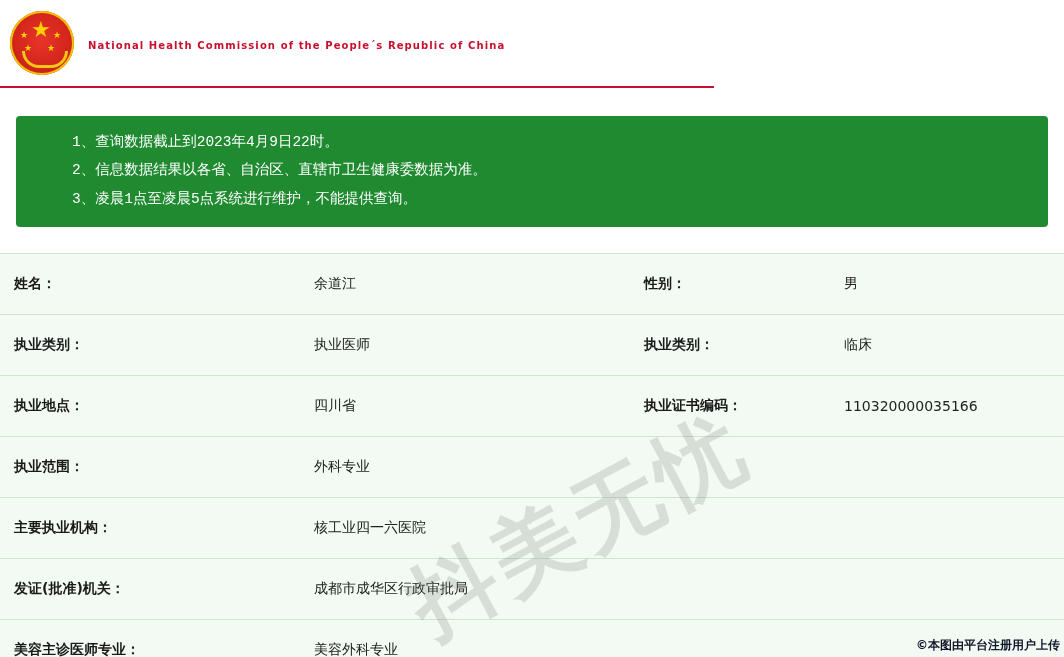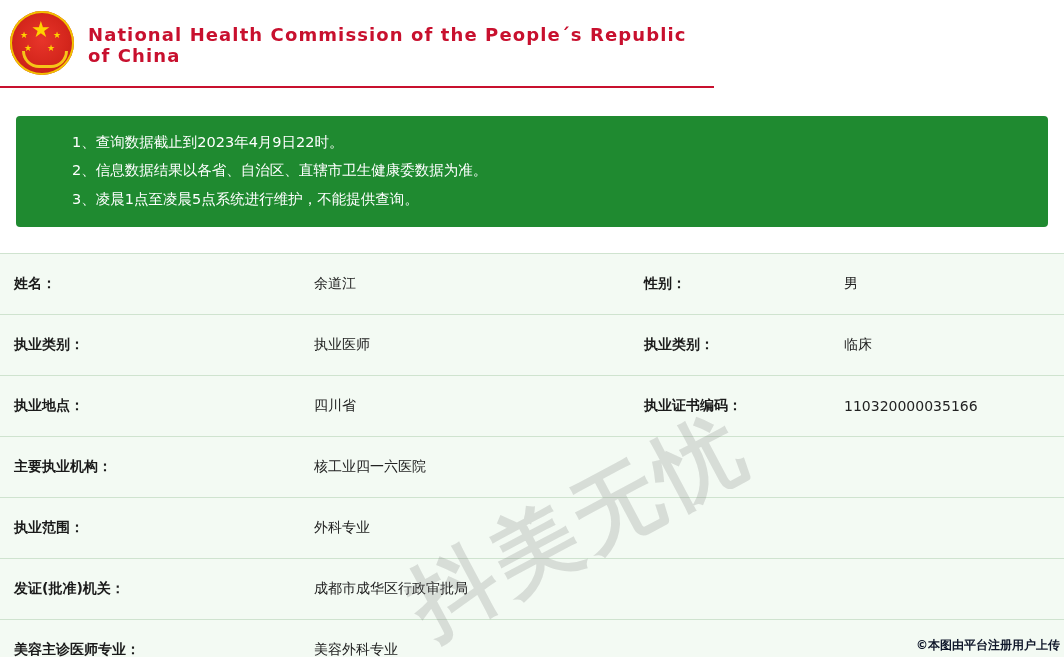--- a/index.html
+++ b/index.html
@@ -67,30 +67,31 @@
   }
   .title-cn {
     font-size: 33px;
     font-weight: bold;
     color: #c8102e;
     letter-spacing: 1px;
     line-height: 1.15;
     font-family: "DejaVu Sans", "Liberation Sans", sans-serif;
   }
   .title-en {
-    font-size: 18px;
+    font-size: 10px;
     font-weight: bold;
     color: #c8102e;
     letter-spacing: 1.1px;
     margin-top: 4px;
   }
 
   
   .notice-wrap {
     padding: 28px 16px 8px 16px;
+    font-family: Liberation Mono, monospace;
   }
   .notice {
     background: #1f8a30;
     color: #ffffff;
     border-radius: 4px;
     padding: 12px 20px 14px 56px;
     line-height: 1.95;
     font-size: 14.5px;
   }
   .notice div { white-space: nowrap; }
@@ -207,26 +208,26 @@
         <td class="label">执业类别：</td>
         <td class="value">临床</td>
       </tr>
       <tr>
         <td class="label">执业地点：</td>
         <td class="value">四川省</td>
         <td class="label">执业证书编码：</td>
         <td class="value">110320000035166</td>
       </tr>
       <tr>
+        <td class="label">执业范围：</td>
+        <td class="value" colspan="3">外科专业</td>
+      </tr>
+      <tr>
         <td class="label">主要执业机构：</td>
         <td class="value" colspan="3">核工业四一六医院</td>
-      </tr>
-      <tr>
-        <td class="label">执业范围：</td>
-        <td class="value" colspan="3">外科专业</td>
       </tr>
       <tr>
         <td class="label">发证(批准)机关：</td>
         <td class="value" colspan="3">成都市成华区行政审批局</td>
       </tr>
       <tr>
         <td class="label">美容主诊医师专业：</td>
         <td class="value" colspan="3">美容外科专业</td>
       </tr>
       <tr class="multi-row">

